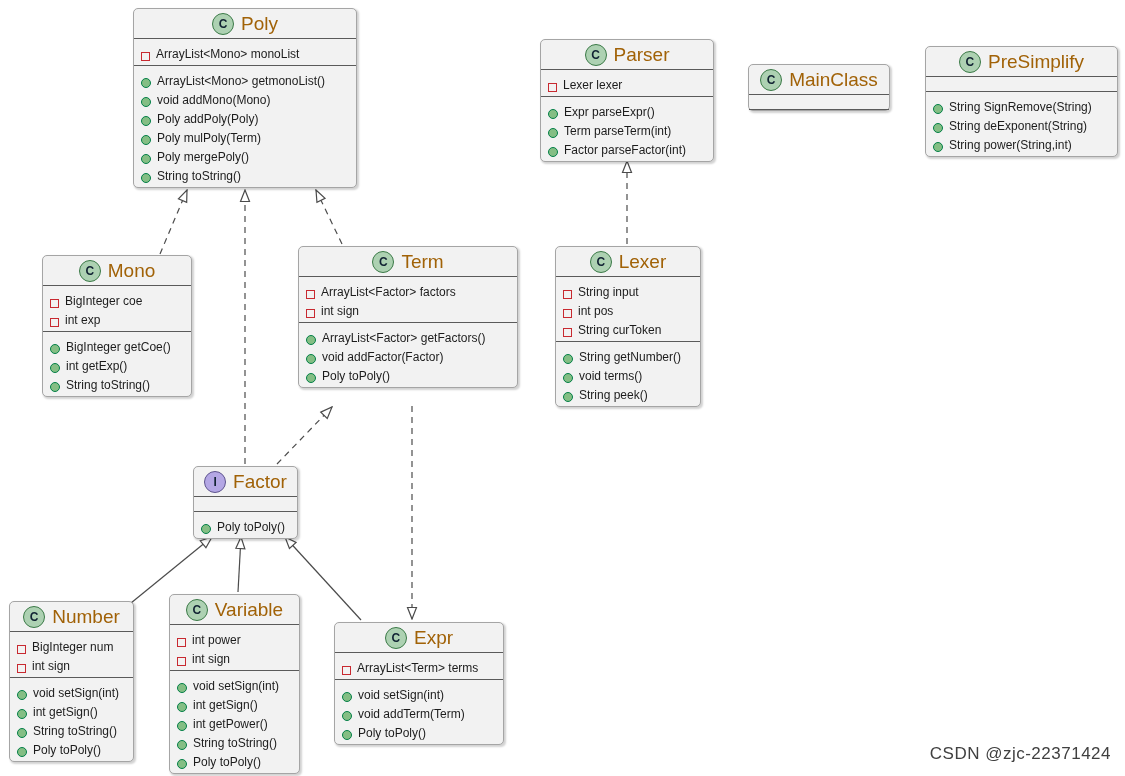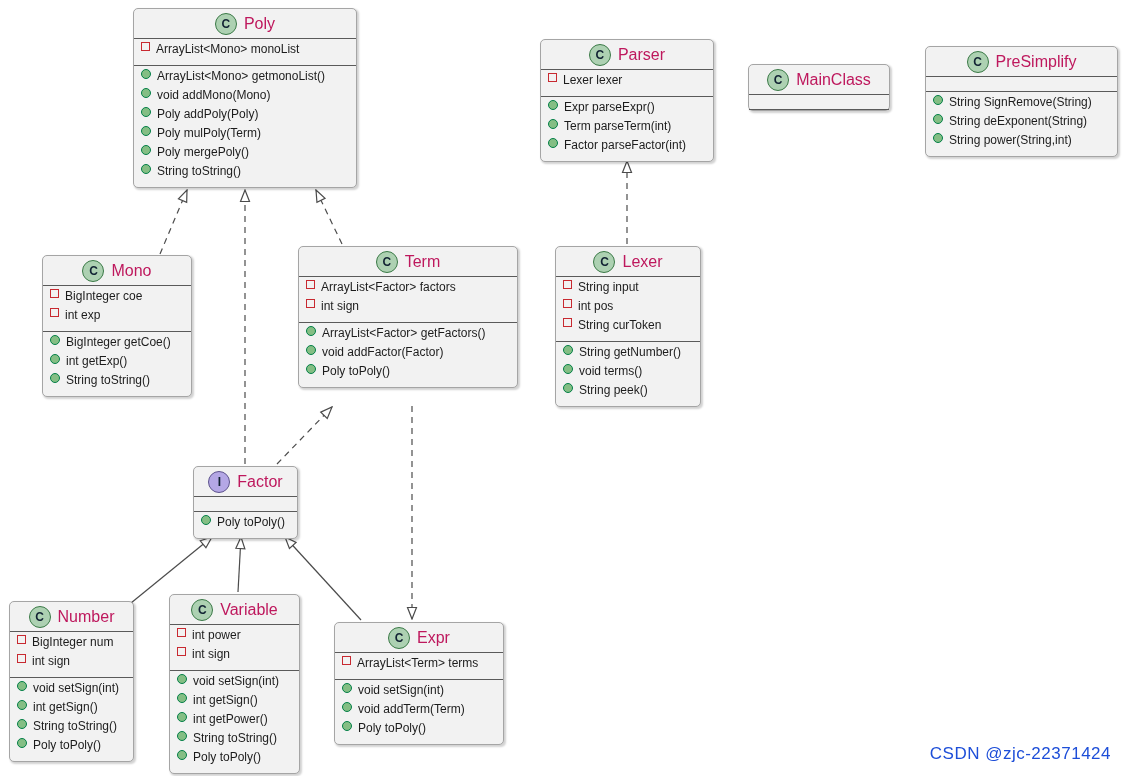--- a/index.html
+++ b/index.html
@@ -4,36 +4,36 @@
 <style>
   html,body{margin:0;padding:0;background:#ffffff;}
   #canvas{position:relative;width:1125px;height:776px;background:#ffffff;overflow:hidden;
           font-family:"Liberation Sans",sans-serif;}
   #edges{position:absolute;left:0;top:0;z-index:0;}
   .uml-box{position:absolute;z-index:1;box-sizing:border-box;background:#F2F2F2;
            border:1px solid #A5A5A5;border-radius:5px;
            box-shadow:1.5px 1.5px 2px rgba(0,0,0,0.18);}
   .uml-header{display:flex;align-items:center;justify-content:center;gap:7px;
               height:29px;border-bottom:1px solid #5A5A5A;}
-  .uml-title{font-size:16px;color:#be185d;}
+  .uml-title{font-size:19px;color:#a16207;}
   .uml-title.iface{}
   .spot{display:flex;align-items:center;justify-content:center;width:20px;height:20px;
         border-radius:50%;font-size:12px;font-weight:bold;color:#123;flex:0 0 auto;}
   .spot.class-spot{background:#ADD1B2;border:1px solid #3B7A47;}
   .spot.iface-spot{background:#B4A7E5;border:1px solid #5E548E;}
   .uml-section{padding:3px 6px 4px 7px;min-height:7px;}
   .uml-section.fields{border-bottom:1px solid #5A5A5A;}
-  .member-row{display:flex;align-items:flex-start;height:19px;white-space:nowrap;}
+  .member-row{display:flex;align-items:flex-end;height:19px;white-space:nowrap;}
   .member-text{font-size:12px;color:#1c1c1c;}
   .member-text.static{text-decoration:underline;}
   .bullet-field{width:7px;height:7px;border:1.6px solid #C82930;background:transparent;
                 margin-right:6px;flex:0 0 auto;}
   .bullet-method{width:8px;height:8px;border:1px solid #038048;background:#84BE84;
                  border-radius:50%;margin-right:6px;flex:0 0 auto;}
-  #watermark{position:absolute;right:14px;top:744px;font-size:17px;color:#1d4ed8;
+  #watermark{position:absolute;right:14px;top:744px;font-size:17px;color:#404040;
              letter-spacing:0.5px;z-index:2;}
 </style>
 </head>
 <body>
 
 <div id="canvas">
 
   <svg id="edges" width="1125" height="776">
     <defs>
       <marker id="tri" viewBox="0 0 14 12" refX="13" refY="6" markerWidth="14" markerHeight="12" orient="auto" markerUnits="userSpaceOnUse">

